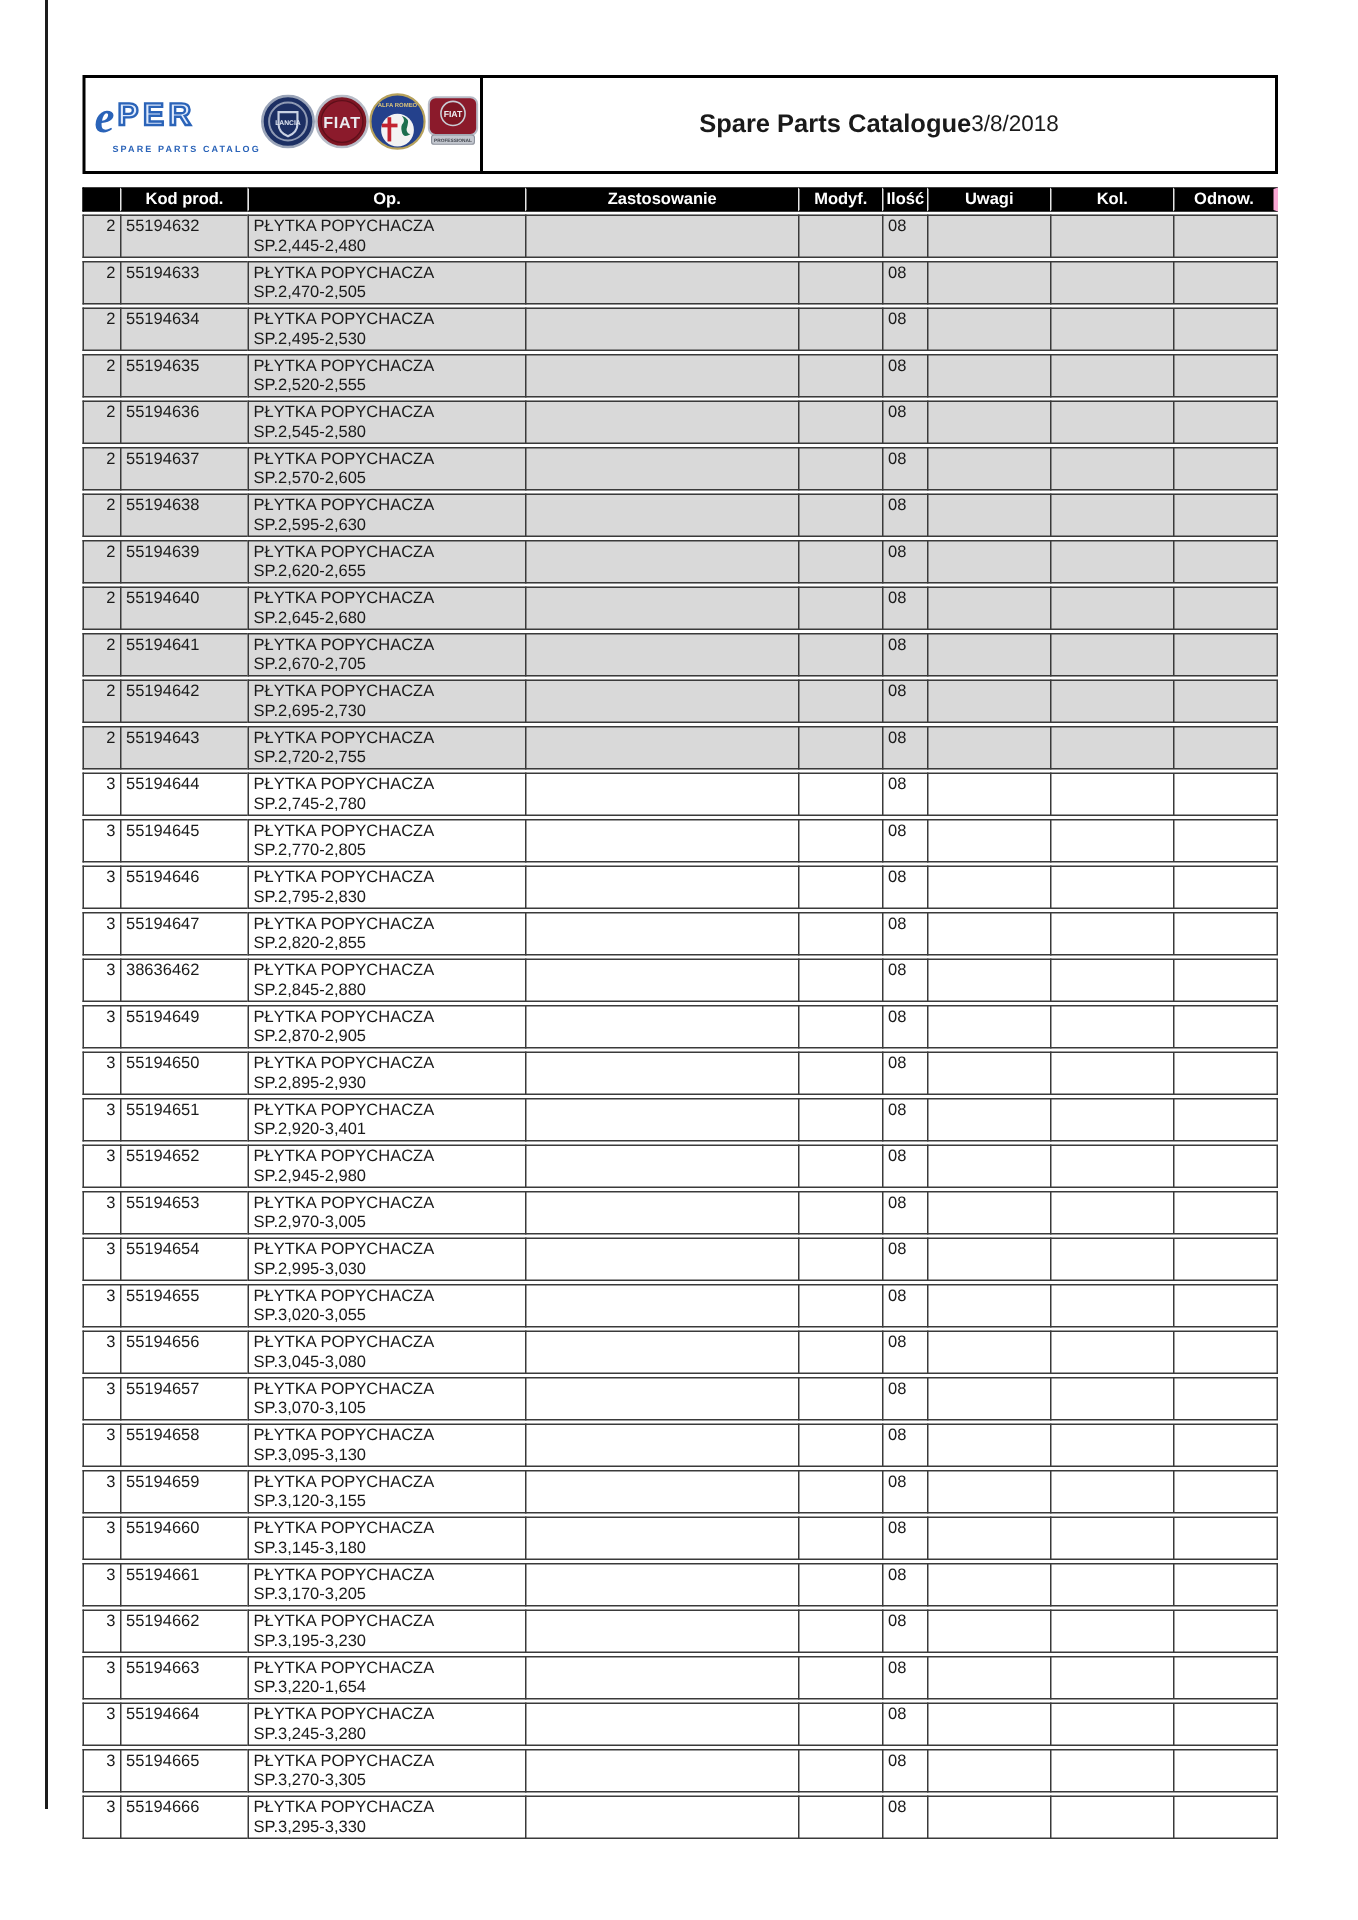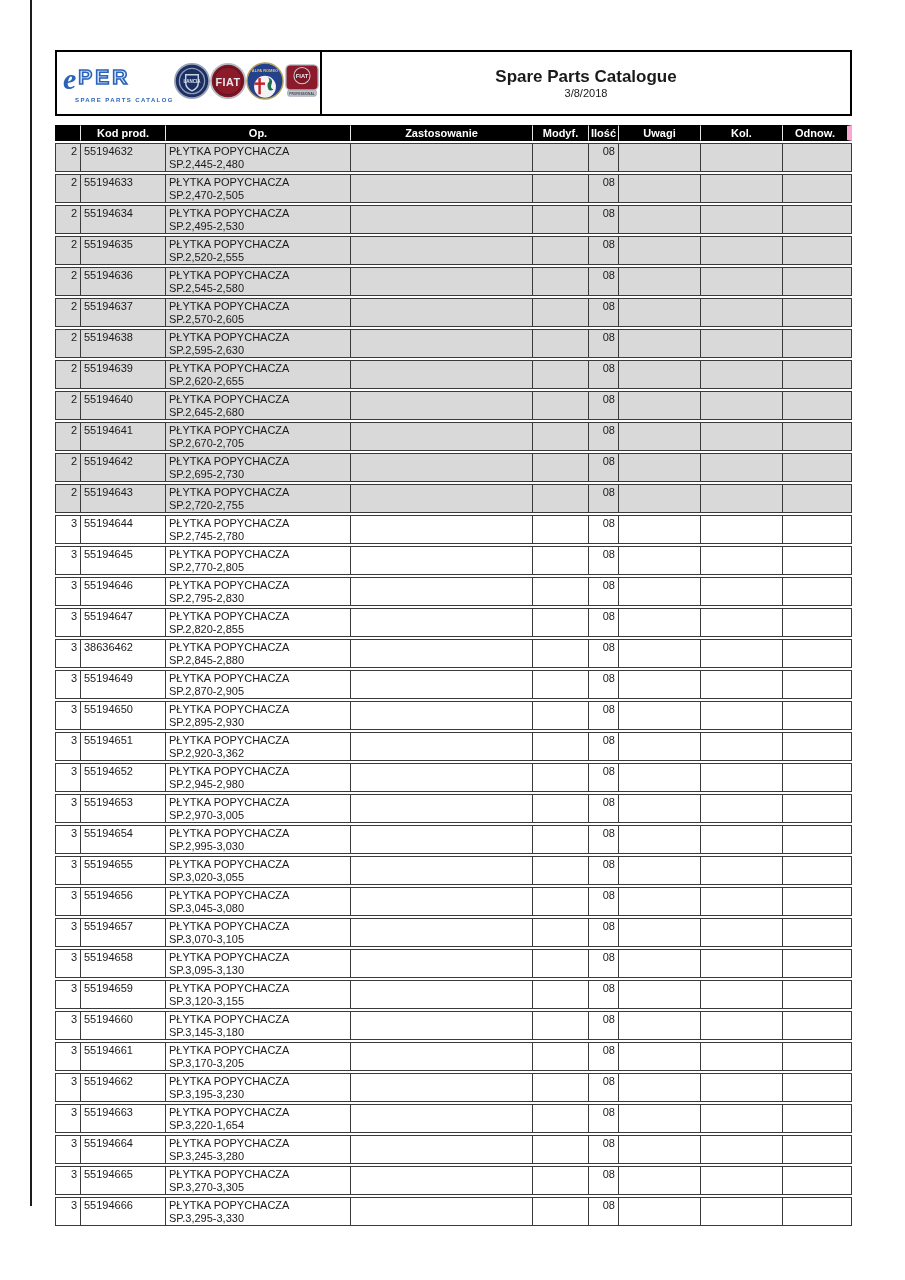--- a/index.html
+++ b/index.html
@@ -19,25 +19,25 @@
   
   .doc-header {
     position: absolute; left: 55px; top: 50px; width: 797px; height: 66px;
     border: 2px solid #000; display: flex; background: #fff;
   }
   .logos-cell {
     width: 263px; display: flex; align-items: center;
     justify-content: space-between; padding: 0 8px 0 6px;
   }
   .title-cell {
-    flex: 1; border-left: 2px solid #000; display: flex; flex-direction: column;
+    flex: 1; border-left: 2px solid #000; display: flex; flex-direction: row;
     align-items: center; justify-content: center; line-height: 1.25;
   }
   .doc-title { font-size: 17px; font-weight: bold; }
-  .doc-date  { font-size: 11px; }
+  .doc-date  { font-size: 15px; }
   .code-cell {
     width: 274px; background: #000; color: #fff; display: flex;
     align-items: center; justify-content: center;
     font-size: 17px; font-weight: bold; letter-spacing: 1px; white-space: nowrap;
   }
 
   
   .eper-logo { display: flex; flex-direction: column; line-height: 1; }
   .eper-row { display: flex; align-items: flex-start; }
   .eper-e {
@@ -59,32 +59,32 @@
     position: absolute; left: 55px; top: 123px; width: 797px;
     border-collapse: separate; border-spacing: 0 2px; table-layout: fixed;
     font-size: 11px;
   }
   table.parts th {
     background: #000; color: #fff; font-weight: bold; font-size: 11px;
     height: 15px; padding: 1px 2px; text-align: center;
     border: 1px solid #000; border-right: none; white-space: nowrap; overflow: hidden;
   }
   table.parts th + th { border-left: 1px solid #e6e6e6; }
-  table.parts th:last-child { border-right: 5px solid #f9a8d4; }
+  table.parts th:last-child { border-right: 3px solid #f9a8d4; }
   table.parts td {
     border: 1px solid #3a3a3a; border-right: none;
     vertical-align: top; padding: 1px 3px; line-height: 12.5px;
     background: #fff; overflow: hidden; white-space: nowrap;
   }
   table.parts td:last-child { border-right: 1px solid #3a3a3a; }
   table.parts tr.shaded td { background: #d9d9d9; }
   td.c-num  { text-align: right; padding-right: 4px; }
   td.c-code { text-align: left; padding-right: 5px; }
   td.c-op   { text-align: left; margin-left: 13px; }
-  td.c-qty  { text-align: right; padding-right: 3px; }
+  td.c-qty  { padding-right: 3px; }
   .op-line2 { display: block; }
   td .cell-spacer { display: block; height: 25px; }
 </style>
 </head>
 <body>
 
 <div class="margin-line"></div>
 
 <div class="doc-header">
 
@@ -471,21 +471,21 @@
     <td class="c-qty">08</td>
     <td></td>
     <td></td>
     <td></td>
   </tr>
       <tr>
     <td class="c-num">3</td>
     <td class="c-code">55194651</td>
     <td class="c-op">
       <span>PŁYTKA POPYCHACZA</span>
-      <span class="op-line2">SP.2,920-3,362</span>
+      <span class="op-line2">SP.2,920-3,401</span>
     </td>
     <td>
           <span class="cell-spacer"></span>
         </td>
     <td></td>
     <td class="c-qty">08</td>
     <td></td>
     <td></td>
     <td></td>
   </tr>

